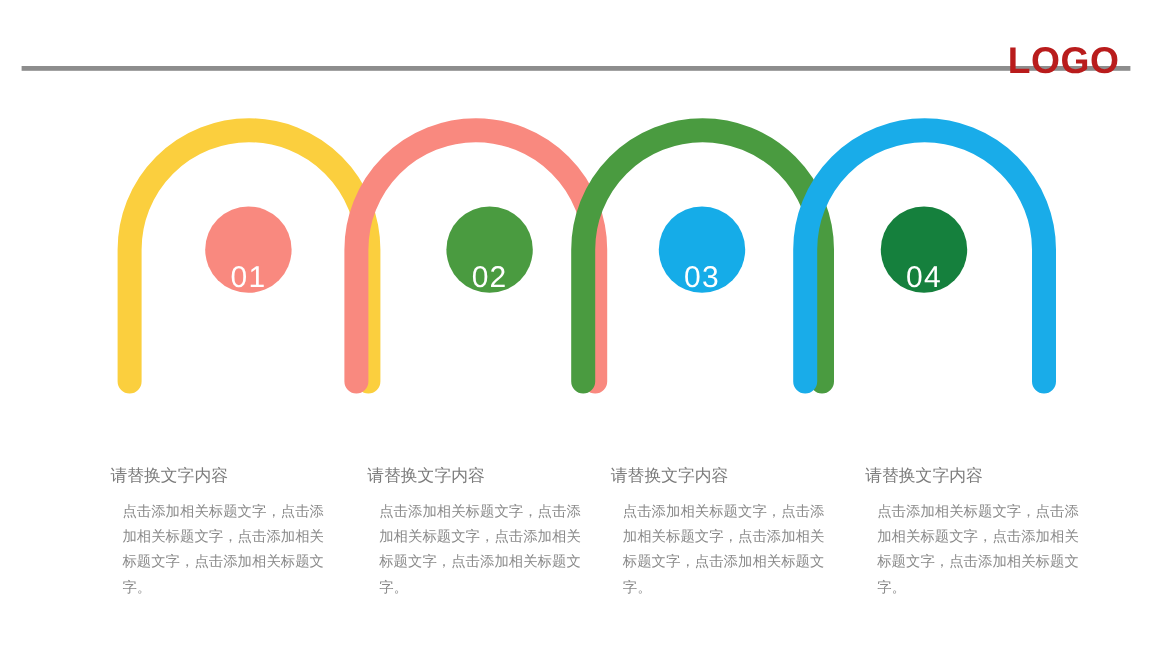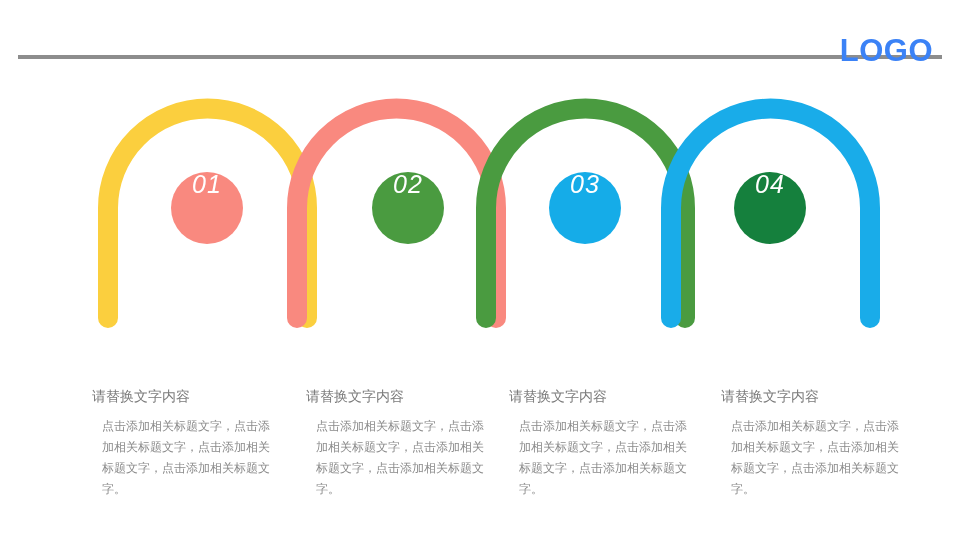--- a/index.html
+++ b/index.html
@@ -41,21 +41,21 @@
     width: 924px;
     height: 4px;
     background: #8d8d8d;
   }
   .logo-text {
     position: absolute;
     right: 27px;
     top: 35px;
     font-size: 31px;
     font-weight: bold;
-    color: #3b82f6;
+    color: #b91c1c;
     letter-spacing: 0.5px;
     line-height: 1;
   }
 
   
   .diagram {
     position: absolute;
     left: 0;
     top: 0;
     width: 960px;
@@ -68,24 +68,23 @@
     top: 0;
     width: 960px;
     height: 540px;
   }
   .node-circle {
     position: absolute;
     width: 72px;
     height: 72px;
     border-radius: 50%;
     display: flex;
-    align-items: flex-start;
+    align-items: flex-end;
     justify-content: center;
     pointer-events: auto;
-    font-style: italic;
   }
   .node-circle span {
     color: #ffffff;
     font-size: 25px;
     font-weight: 400;
     letter-spacing: 1px;
     line-height: 1;
   }
 
   

